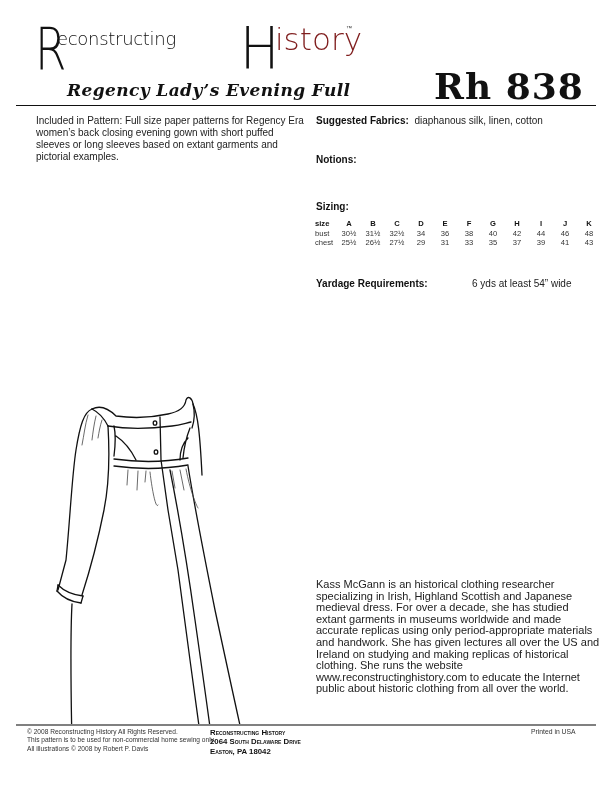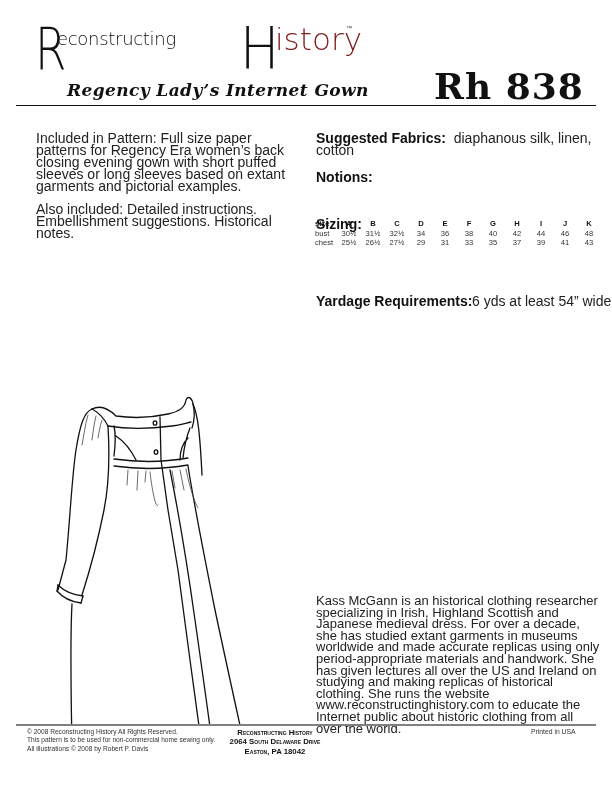--- a/index.html
+++ b/index.html
@@ -13,68 +13,67 @@
   .logo .bigH { position:absolute; left:205px; top:0; font-family:"DejaVu Sans", sans-serif; font-weight:200; font-size:58px; line-height:58px; color:#111; transform:scaleX(0.9); transform-origin:left top; }
   .logo .word2 { position:absolute; left:240px; top:6px; font-family:"DejaVu Sans", sans-serif; font-size:31px; line-height:26px; color:#7f1d1d; font-weight:300; }
   .logo .tm { position:absolute; left:311px; top:5px; font-size:6px; color:#333; }
 
   .pattern-no { left:434px; top:30px; font-family:"DejaVu Serif", serif; font-size:36px; line-height:40px; font-weight:bold; letter-spacing:1px; color:#111;margin-top:36px; }
   .subtitle { left:67px; top:80px; font-family:"DejaVu Serif", serif; font-size:17px; line-height:20px; font-weight:bold; font-style:italic; color:#111; letter-spacing:0.4px; }
 
   .rule-top { left:16px; top:105px; width:580px; height:0; border-top:1.3px solid #111; }
   .rule-bottom { left:16px; top:724px; width:580px; height:0; border-top:2px solid #808080; }
 
-  .txt { font-size:14px; line-height:12px; color:#222;margin-top:17px; }
+  .txt { font-size:10px; line-height:12px; color:#222; }
   .col-left { left:36px; top:115px; width:268px; }
   .col-left p { margin:0 0 11px 0; }
 
   .fabrics { left:316px; top:115px; width:280px; }
   .bold { font-weight:bold; color:#111; }
   .notions { left:316px; top:154px; width:280px; }
   .notions .indent { padding-left:17px; }
   .sizing-h { left:316px; top:201px; }
 
   .sizing-table { left:315px; top:219px; border-collapse:collapse; font-size:7.6px; line-height:9.5px; color:#333; }
   .sizing-table td { padding:0; text-align:center; }
   .sizing-table td.lbl { text-align:left; width:22px; }
   .sizing-table td.v { width:24px; }
   .sizing-table tr.hdr td { font-weight:bold; color:#111; }
 
   .yardage-l { left:316px; top:278px; }
   .yardage-r { left:472px; top:278px; }
 
-  .bio { left:316px; top:595px; width:284px; font-size:13px; line-height:11.6px; color:#222; }
+  .bio { left:316px; top:579px; width:284px; font-size:11px; line-height:11.6px; color:#222; }
   .bio p { margin:0 0 10px 0; }
 
   .foot-left { left:27px; top:728px; font-size:6.6px; line-height:8.4px; color:#333; }
-  .foot-center { left:210px; top:728px; width:130px; text-align:center; font-size:7.8px; line-height:9.4px; font-weight:bold; color:#111; font-variant:small-caps; }
+  .foot-center { left:210px; top:728px; width:130px; text-align:left; font-size:7.8px; line-height:9.4px; font-weight:bold; color:#111; font-variant:small-caps; }
   .foot-right { left:531px; top:728px; font-size:6.8px; color:#333; }
 
   .gown { left:0; top:190px; width:320px; height:535px; }
   .gown svg { width:320px; height:535px; }
   .gown path, .gown line, .gown ellipse { fill:none; stroke:#111; stroke-width:1.3; stroke-linecap:round; stroke-linejoin:round; }
   .gown .thin { stroke-width:0.8; stroke:#444; }
 </style>
 </head>
 <body>
 
 <div class="abs logo">
   <span class="bigR">R</span>
   <span class="word1">econstructing</span>
   <span class="bigH">H</span>
   <span class="word2">istory</span>
   <span class="tm">™</span>
 </div>
 <div class="abs pattern-no">Rh 838</div>
-<div class="abs subtitle">Regency Lady’s Internet Gown</div>
+<div class="abs subtitle">Regency Lady’s Evening Full</div>
 <div class="abs rule-top"></div>
 
 <div class="abs col-left txt">
   <p>Included in Pattern:  Full size paper patterns for Regency Era women’s back closing evening gown with short puffed sleeves or long sleeves based on extant garments and pictorial examples.</p>
-  <p>Also included:  Detailed instructions.  Embellishment suggestions.  Historical notes.</p>
 </div>
 
 <div class="abs fabrics txt">
   <span class="bold">Suggested Fabrics:</span>&nbsp;
   <span>diaphanous silk, linen, cotton</span>
 </div>
 <div class="abs notions txt">
   <div class="bold">Notions:</div>
 </div>
 <div class="abs sizing-h txt bold">Sizing:</div>

